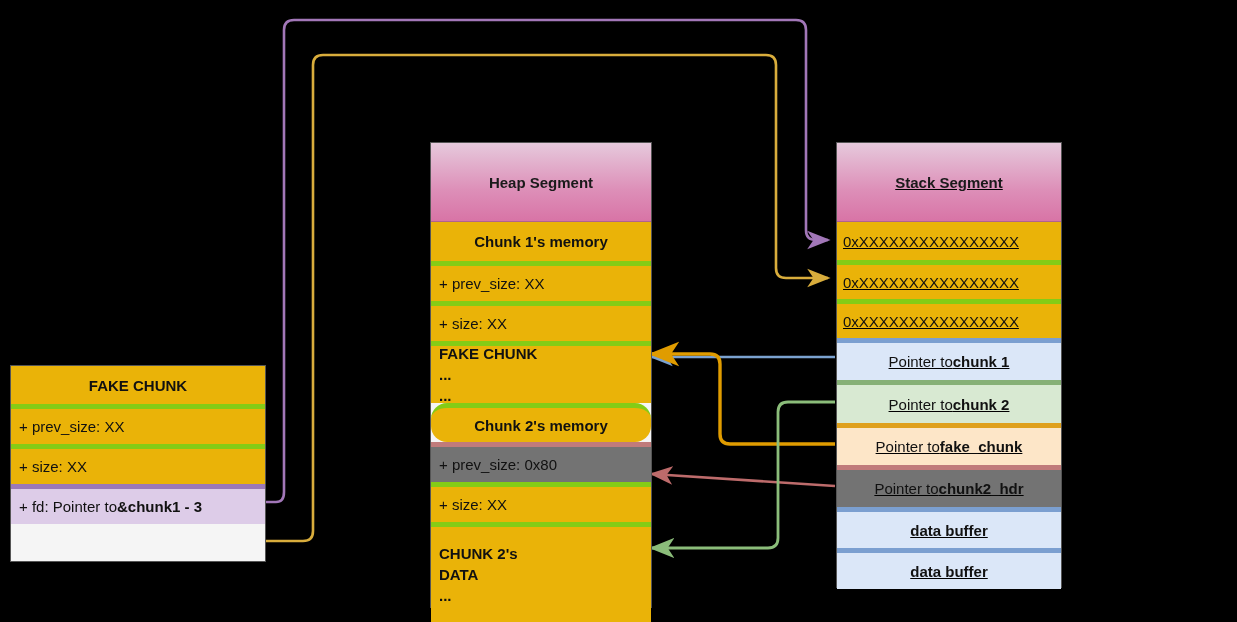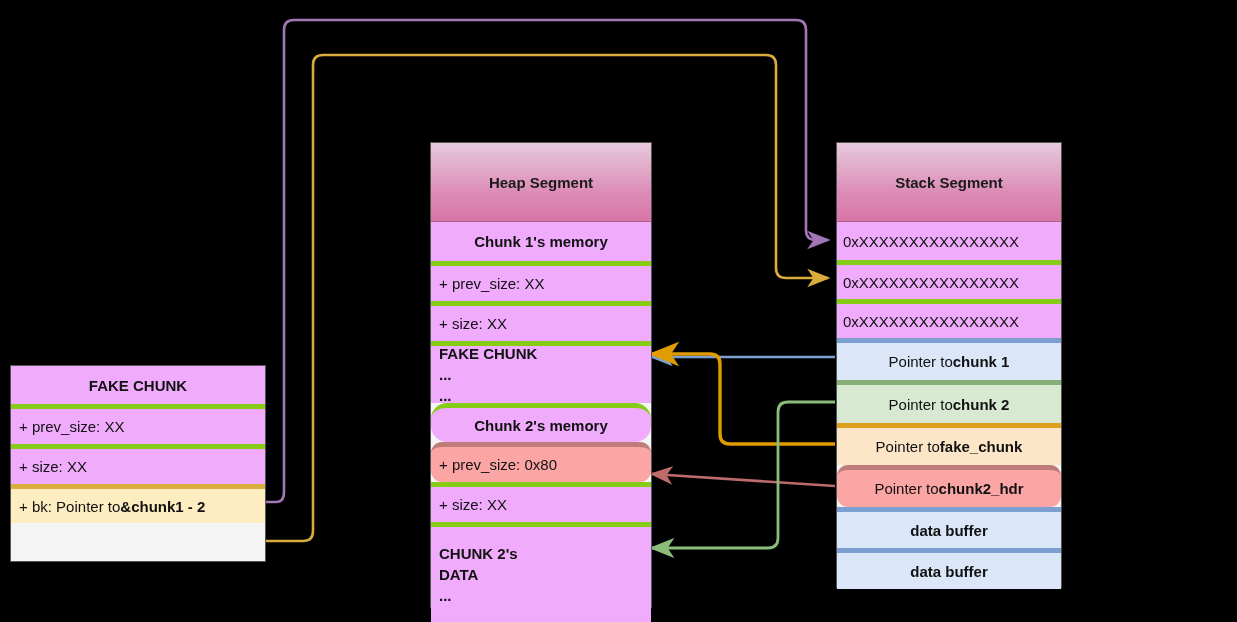--- a/index.html
+++ b/index.html
@@ -18,27 +18,27 @@
        border-top:5px solid #84cc16;font-size:15px;color:#111;padding:0 8px;}
   .tbl .row:first-of-type{border-top:none;}
   .row.center{justify-content:center;font-weight:bold;}
   .row.left{justify-content:flex-start;}
   .row.ml{align-items:flex-start;flex-direction:column;justify-content:center;
        line-height:1.42;font-weight:bold;}
   .row.ml .dots{font-weight:bold;}
   .row b{font-weight:bold;}
 
   
-  .r-red   {background:#fca5a5;border-color:#c07b7b !important;border-radius:11px;}
+  .r-red   {background:#737373;border-color:#c07b7b !important;}
   .r-blue  {background:#dbe7f8;border-color:#7b9fd0 !important;}
   .r-green {background:#d8e9d2;border-color:#86b077 !important;}
   .r-orange{background:#fde6c8;border-color:#dfa01d !important;}
   .r-purple{background:#ddcce8;border-color:#9b79b8 !important;}
   .r-yellow{background:#fdedc0;border-color:#d9ae3a !important;}
-  .r-plain {background:#f0abfc;}
+  .r-plain {background:#eab308;}
 </style>
 </head>
 <body>
 
 <div class="stage">
 
   <svg class="wires" viewBox="0 0 1237 622">
     <defs>
       <marker id="ah-purple" markerWidth="9" markerHeight="8" refX="8" refY="4" orient="auto" markerUnits="strokeWidth">
         <path d="M0,0.4 L9,4 L0,7.6 L2.4,4 Z" fill="#a277b8"></path>
@@ -77,25 +77,25 @@
              L 652,548" fill="none" stroke="#8bbd7a" stroke-width="2.8" marker-end="url(#ah-green)"></path>
   </svg>
 
   <div class="tbl" style="left:10px;top:365px;width:256px;height:197px;">
     <div class="row center r-plain" style="height:38px;border-top:none;">FAKE CHUNK</div>
 
     <div class="row left r-plain" style="height:40px;font-weight:normal;">+ prev_size: XX</div>
 
     <div class="row left r-plain" style="height:40px;font-weight:normal;">+ size: XX</div>
 
+    <div class="row left r-purple" style="height:40px;">
+      <span>+ fd: Pointer to </span>
+        <b>&amp;chunk1 - 3</b>
+    </div>
 
-    <div class="row left r-yellow" style="height:39px;">
-      <span>+ bk: Pointer to </span>
-        <b>&amp;chunk1 - 2</b>
-    </div>
   </div>
 
   <div class="tbl" style="left:430px;top:142px;width:222px;height:466px;">
     <div class="hdr" style="height:79px;">Heap Segment</div>
 
     <div class="row center r-plain" style="height:39px;border-top:none;">Chunk 1's memory</div>
 
     <div class="row left r-plain" style="height:40px;">+ prev_size: XX</div>
 
     <div class="row left r-plain" style="height:40px;">+ size: XX</div>
@@ -112,21 +112,21 @@
 
     <div class="row left r-plain" style="height:40px;">+ size: XX</div>
 
     <div class="row ml r-plain" style="height:100px;">
       <span>CHUNK 2's</span>
       <span>DATA</span>
       <span class="dots">...</span>
     </div>
   </div>
 
-  <div class="tbl" style="left:836px;top:142px;width:226px;height:446px;">
+  <div class="tbl" style="left:836px;top:142px;width:226px;height:446px;text-decoration:underline;">
     <div class="hdr" style="height:79px;">Stack Segment</div>
 
     <div class="row left r-plain" style="height:38px;border-top:none;padding:0 6px;">0xXXXXXXXXXXXXXXXX</div>
 
     <div class="row left r-plain" style="height:39px;padding:0 6px;">0xXXXXXXXXXXXXXXXX</div>
 
     <div class="row left r-plain" style="height:39px;padding:0 6px;">0xXXXXXXXXXXXXXXXX</div>
 
     <div class="row center r-blue" style="height:42px;font-weight:normal;">
       <span>Pointer to </span>

